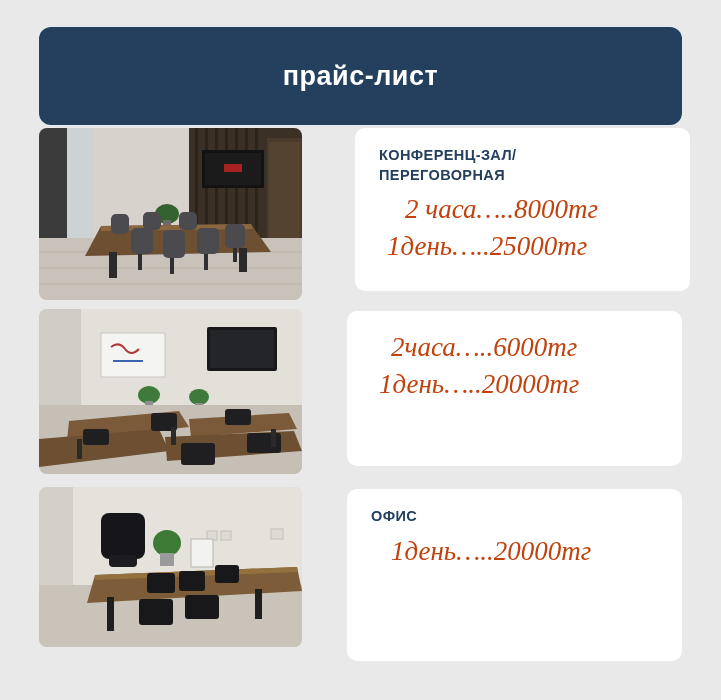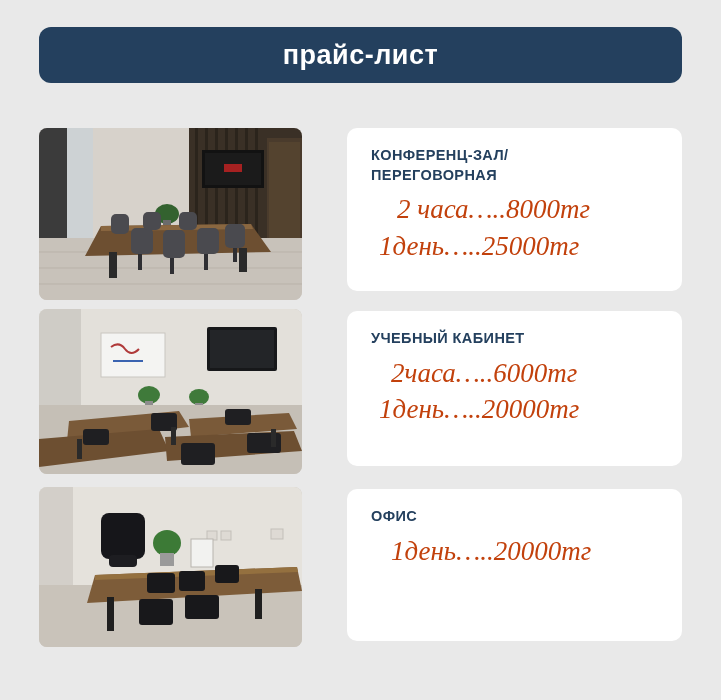--- a/index.html
+++ b/index.html
@@ -19,21 +19,21 @@
     height: 700px;
     background: #e9e9e9;
     box-sizing: border-box;
   }
   
   .header-banner {
     position: absolute;
     left: 39px;
     top: 27px;
     width: 643px;
-    height: 56px;
+    height: 98px;
     background: #24405e;
     border-radius: 12px;
     display: flex;
     align-items: center;
     justify-content: center;
   }
   .header-title {
     color: #ffffff;
     font-size: 27px;
     font-weight: bold;
@@ -57,23 +57,23 @@
   
   .card {
     position: absolute;
     left: 347px;
     width: 335px;
     background: #ffffff;
     border-radius: 10px;
     box-sizing: border-box;
     padding: 18px 20px 16px 22px;
   }
-  .card-1 { top: 128px; height: 163px; }
+  .card-1 { top: 128px; height: 163px; margin-left: 8px; }
   .card-2 { top: 311px; height: 155px; }
-  .card-3 { top: 489px; height: 152px; }
+  .card-3 { top: 489px; height: 172px; }
 
   .card-title {
     color: #24405e;
     font-size: 14.5px;
     font-weight: bold;
     letter-spacing: 0.4px;
     line-height: 1.35;
     margin: 0 0 6px 2px;
     font-family: "Liberation Sans", sans-serif;
     text-transform: uppercase;
@@ -243,21 +243,20 @@
   <div class="card card-1">
     <div class="card-title">
       <span>КОНФЕРЕНЦ-ЗАЛ/</span><br>
       <span>ПЕРЕГОВОРНАЯ</span>
     </div>
     <div class="price-line price-row-1">2 часа…..8000тг</div>
     <div class="price-line price-row-2">1день…..25000тг</div>
   </div>
 
   <div class="card card-2">
-    <div class="card-title">УЧЕБНЫЙ КАБИНЕТ</div>
     <div class="price-line price-row-1">2часа…..6000тг</div>
     <div class="price-line price-row-2">1день…..20000тг</div>
   </div>
 
   <div class="card card-3">
     <div class="card-title">ОФИС</div>
     <div class="price-line price-row-2">1день…..20000тг</div>
   </div>
 
 </div>

